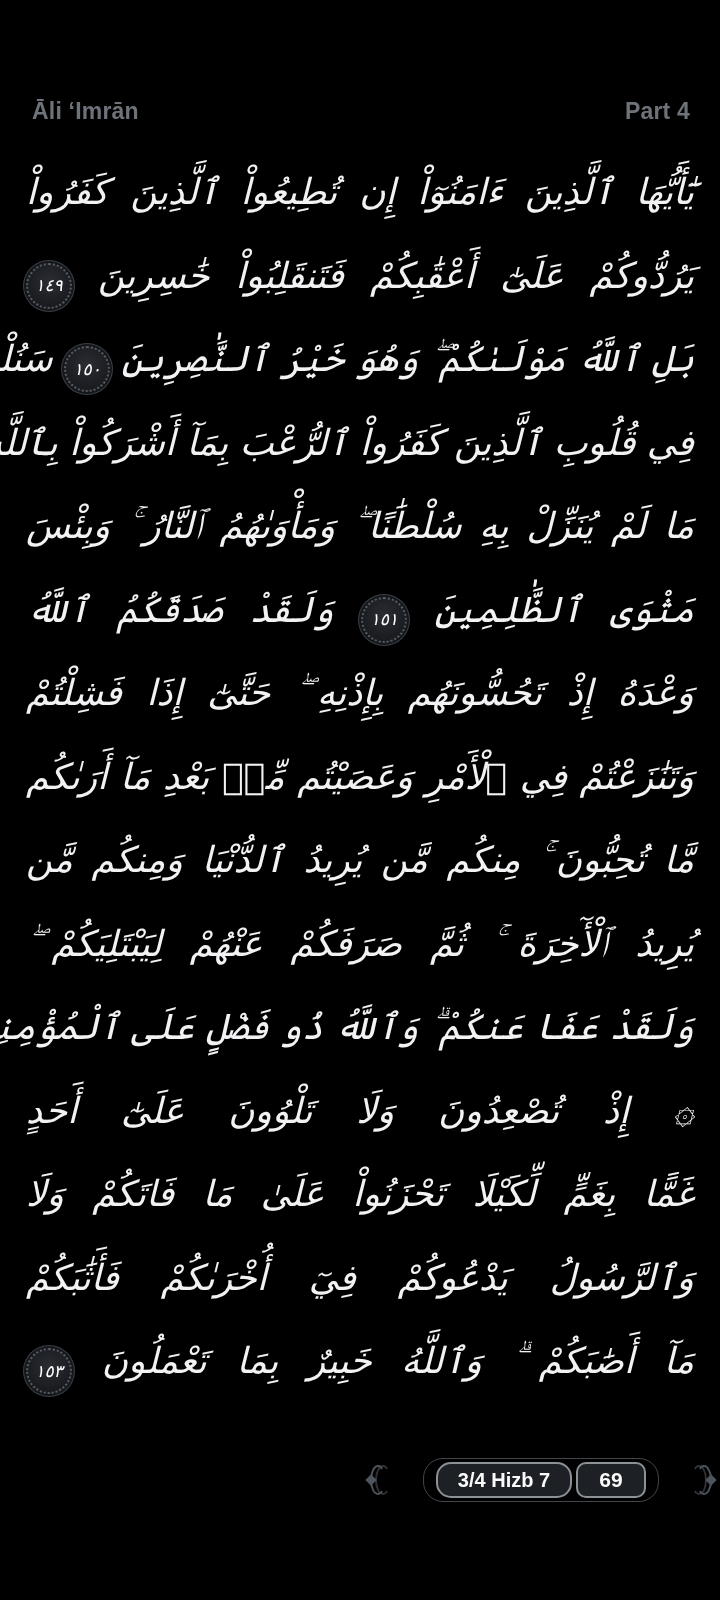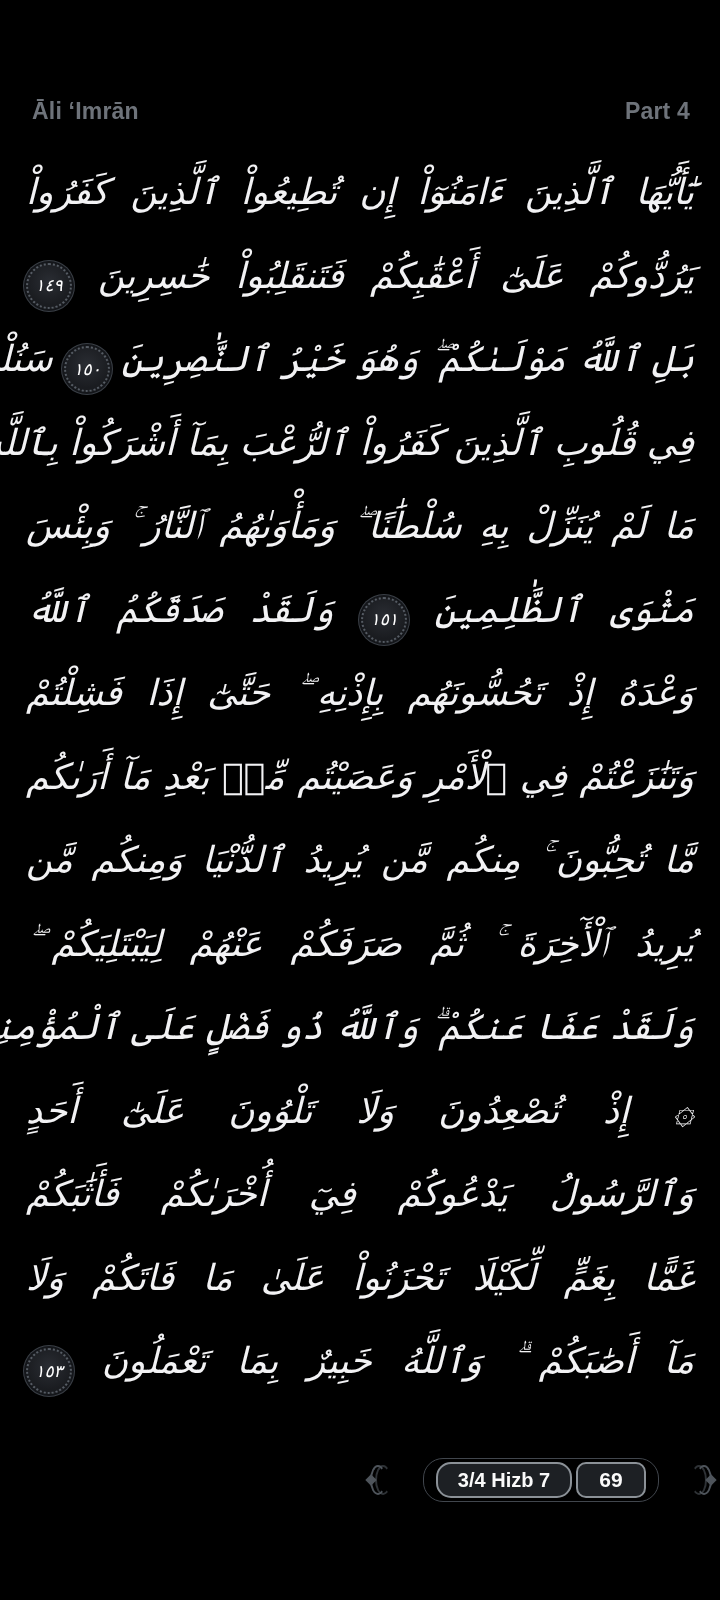--- a/index.html
+++ b/index.html
@@ -139,22 +139,22 @@
       <div class="qline"><span class="seg">بَلِ ٱللَّهُ مَوْلَىٰكُمْ ۖ وَهُوَ خَيْرُ ٱلنَّٰصِرِينَ</span> <span class="ayah-marker">١٥٠</span> <span class="seg">سَنُلْقِي</span></div>
       <div class="qline"><span class="seg">فِي قُلُوبِ ٱلَّذِينَ كَفَرُواْ ٱلرُّعْبَ بِمَآ أَشْرَكُواْ بِٱللَّهِ</span></div>
       <div class="qline"><span class="seg">مَا لَمْ يُنَزِّلْ بِهِ سُلْطَٰنًا ۖ وَمَأْوَىٰهُمُ ٱلنَّارُ ۚ وَبِئْسَ</span></div>
       <div class="qline"><span class="seg">مَثْوَى ٱلظَّٰلِمِينَ</span> <span class="ayah-marker">١٥١</span> <span class="seg">وَلَقَدْ صَدَقَكُمُ ٱللَّهُ</span></div>
       <div class="qline"><span class="seg">وَعْدَهُ إِذْ تَحُسُّونَهُم بِإِذْنِهِ ۖ حَتَّىٰٓ إِذَا فَشِلْتُمْ</span></div>
       <div class="qline"><span class="seg">وَتَنَٰزَعْتُمْ فِي ٱلْأَمْرِ وَعَصَيْتُم مِّنۢ بَعْدِ مَآ أَرَىٰكُم</span></div>
       <div class="qline"><span class="seg">مَّا تُحِبُّونَ ۚ مِنكُم مَّن يُرِيدُ ٱلدُّنْيَا وَمِنكُم مَّن</span></div>
       <div class="qline"><span class="seg">يُرِيدُ ٱلْأٓخِرَةَ ۚ ثُمَّ صَرَفَكُمْ عَنْهُمْ لِيَبْتَلِيَكُمْ ۖ</span></div>
       <div class="qline"><span class="seg">وَلَقَدْ عَفَا عَنكُمْ ۗ وَٱللَّهُ ذُو فَضْلٍ عَلَى ٱلْمُؤْمِنِينَ</span> <span class="ayah-marker">١٥٢</span></div>
       <div class="qline"><span class="seg">۞ إِذْ تُصْعِدُونَ وَلَا تَلْوُونَ عَلَىٰٓ أَحَدٍ</span></div>
+      <div class="qline"><span class="seg">غَمًّا بِغَمٍّ لِّكَيْلَا تَحْزَنُواْ عَلَىٰ مَا فَاتَكُمْ وَلَا</span></div>
       <div class="qline"><span class="seg">وَٱلرَّسُولُ يَدْعُوكُمْ فِيٓ أُخْرَىٰكُمْ فَأَثَٰبَكُمْ</span></div>
-      <div class="qline"><span class="seg">غَمًّا بِغَمٍّ لِّكَيْلَا تَحْزَنُواْ عَلَىٰ مَا فَاتَكُمْ وَلَا</span></div>
       <div class="qline"><span class="seg">مَآ أَصَٰبَكُمْ ۗ وَٱللَّهُ خَبِيرٌ بِمَا تَعْمَلُونَ</span> <span class="ayah-marker">١٥٣</span></div>
     </div>
 </main>
 
 <div class="footer-badge">
   <span class="tip left">
       <span class="gem"></span>
     </span>
   <div class="badge-wrap">
     <div class="pill hizb">3/4 Hizb 7</div>

